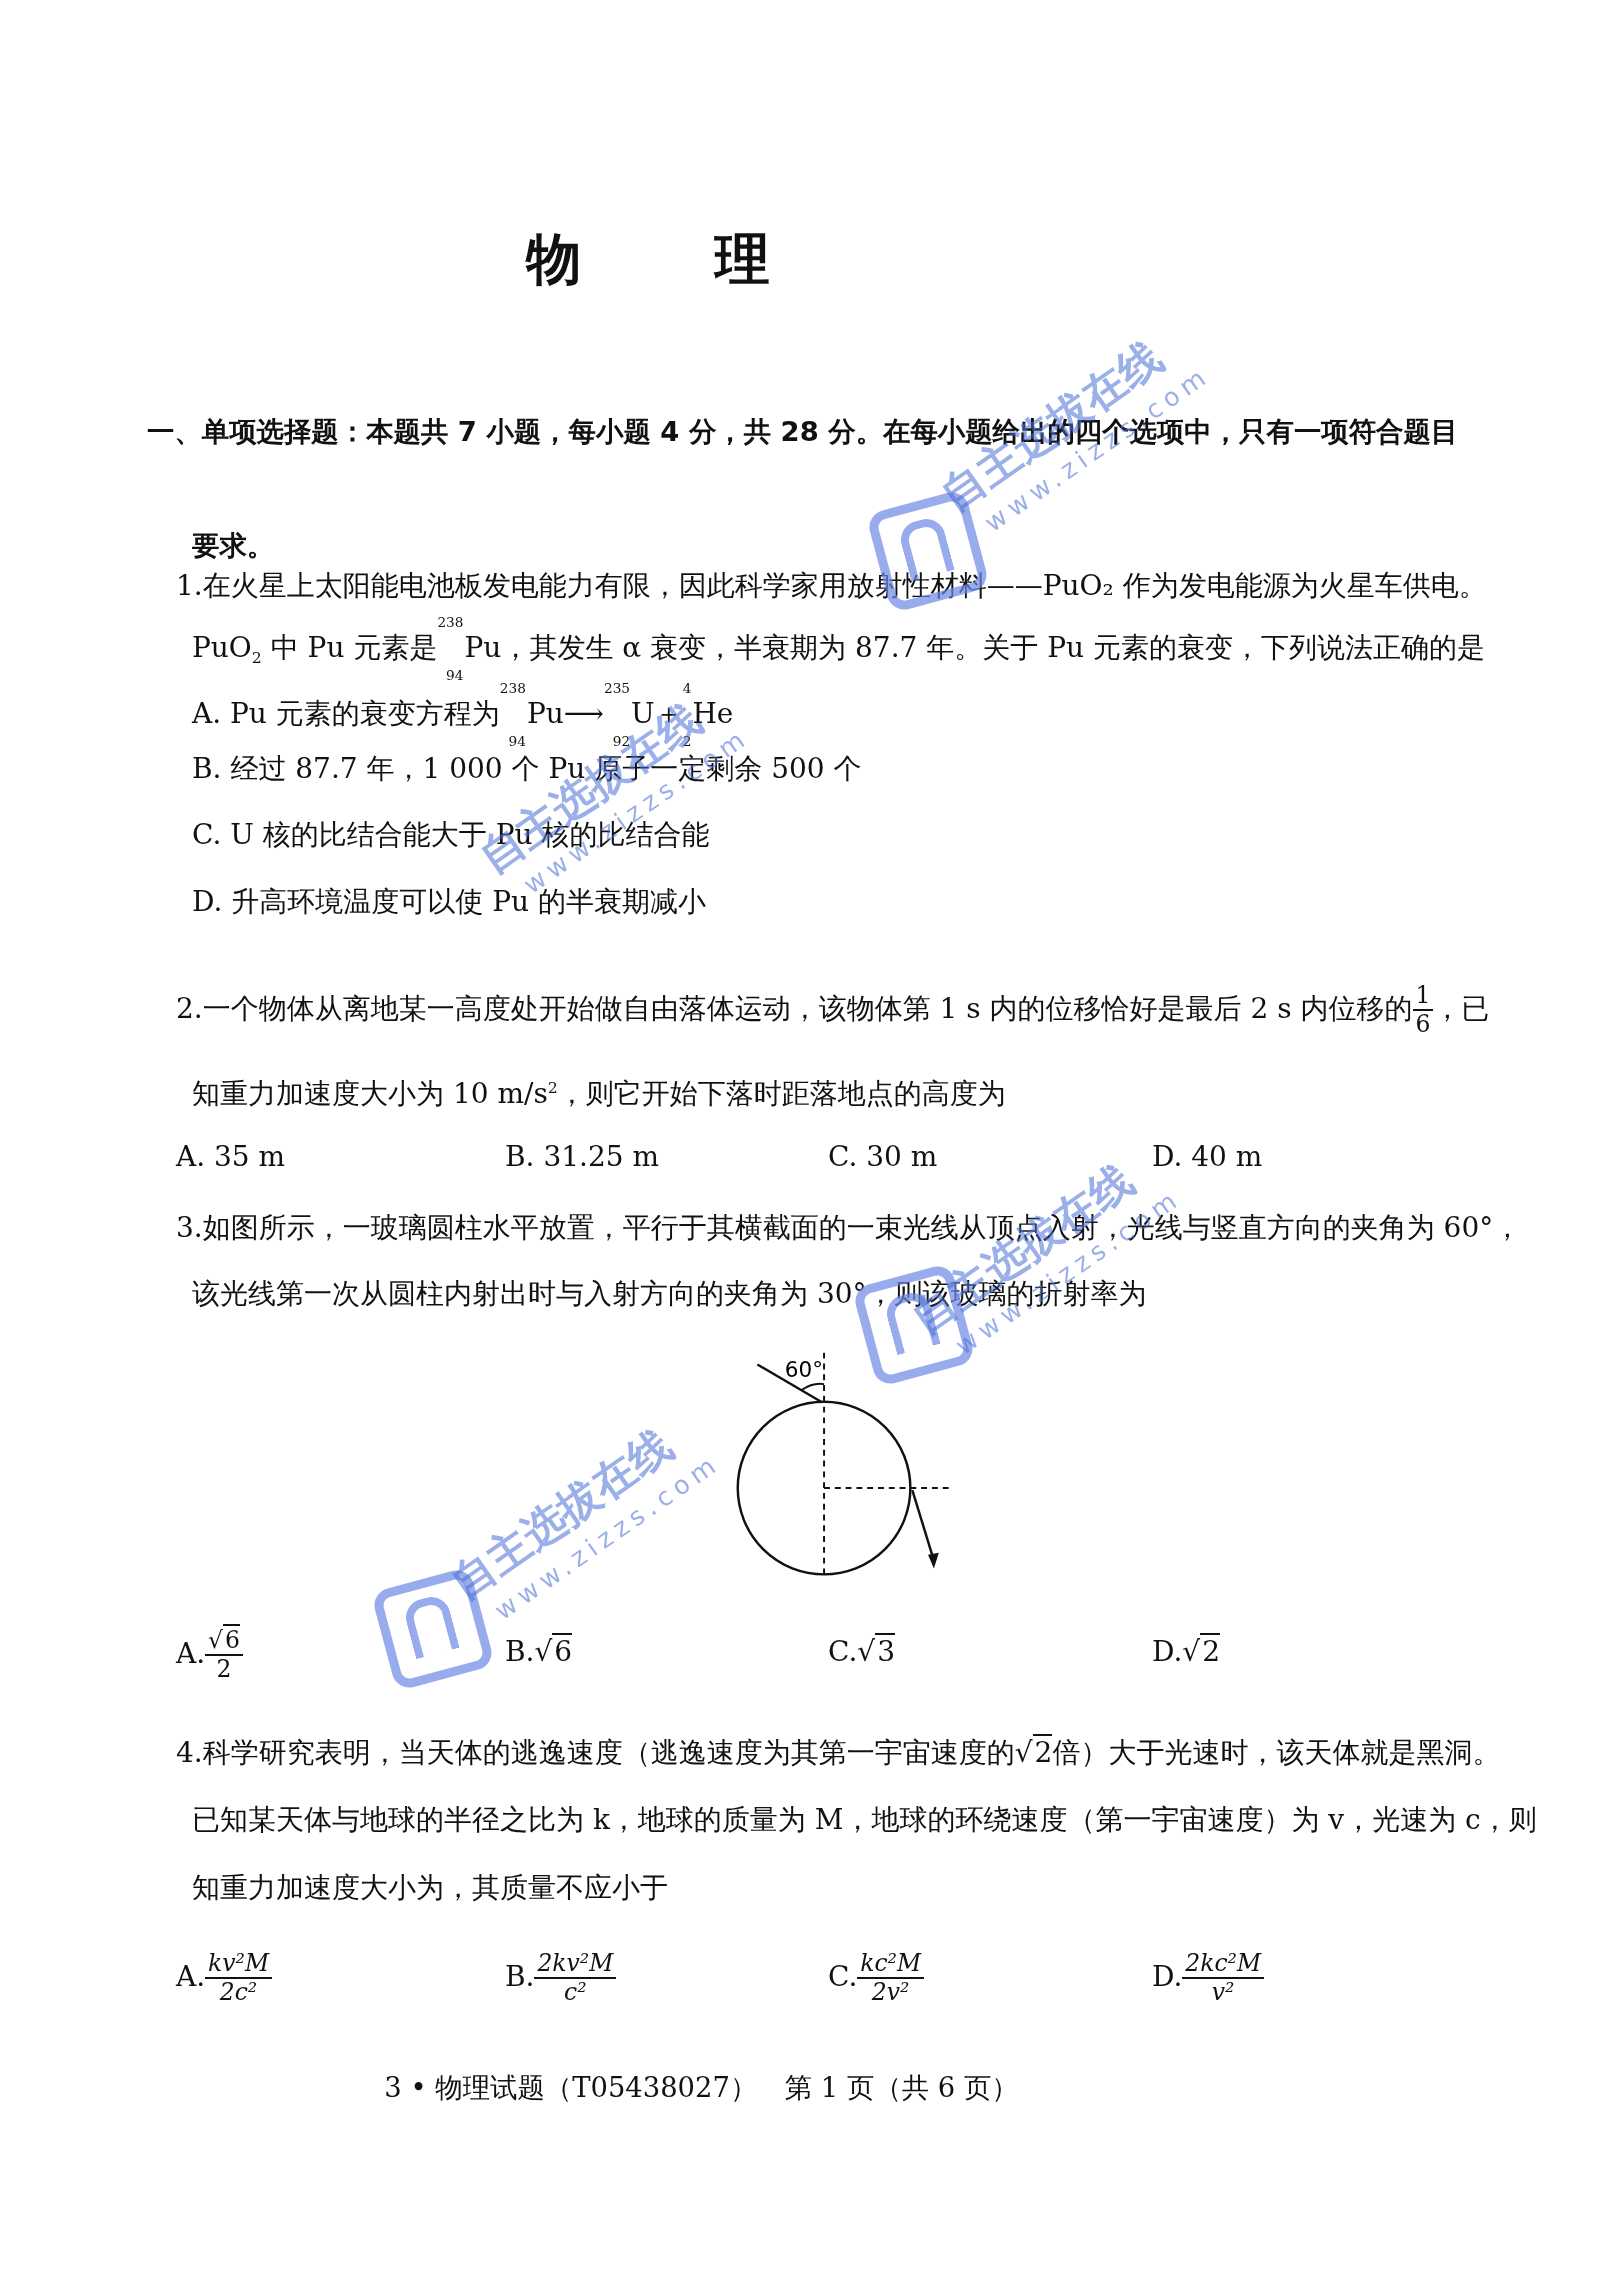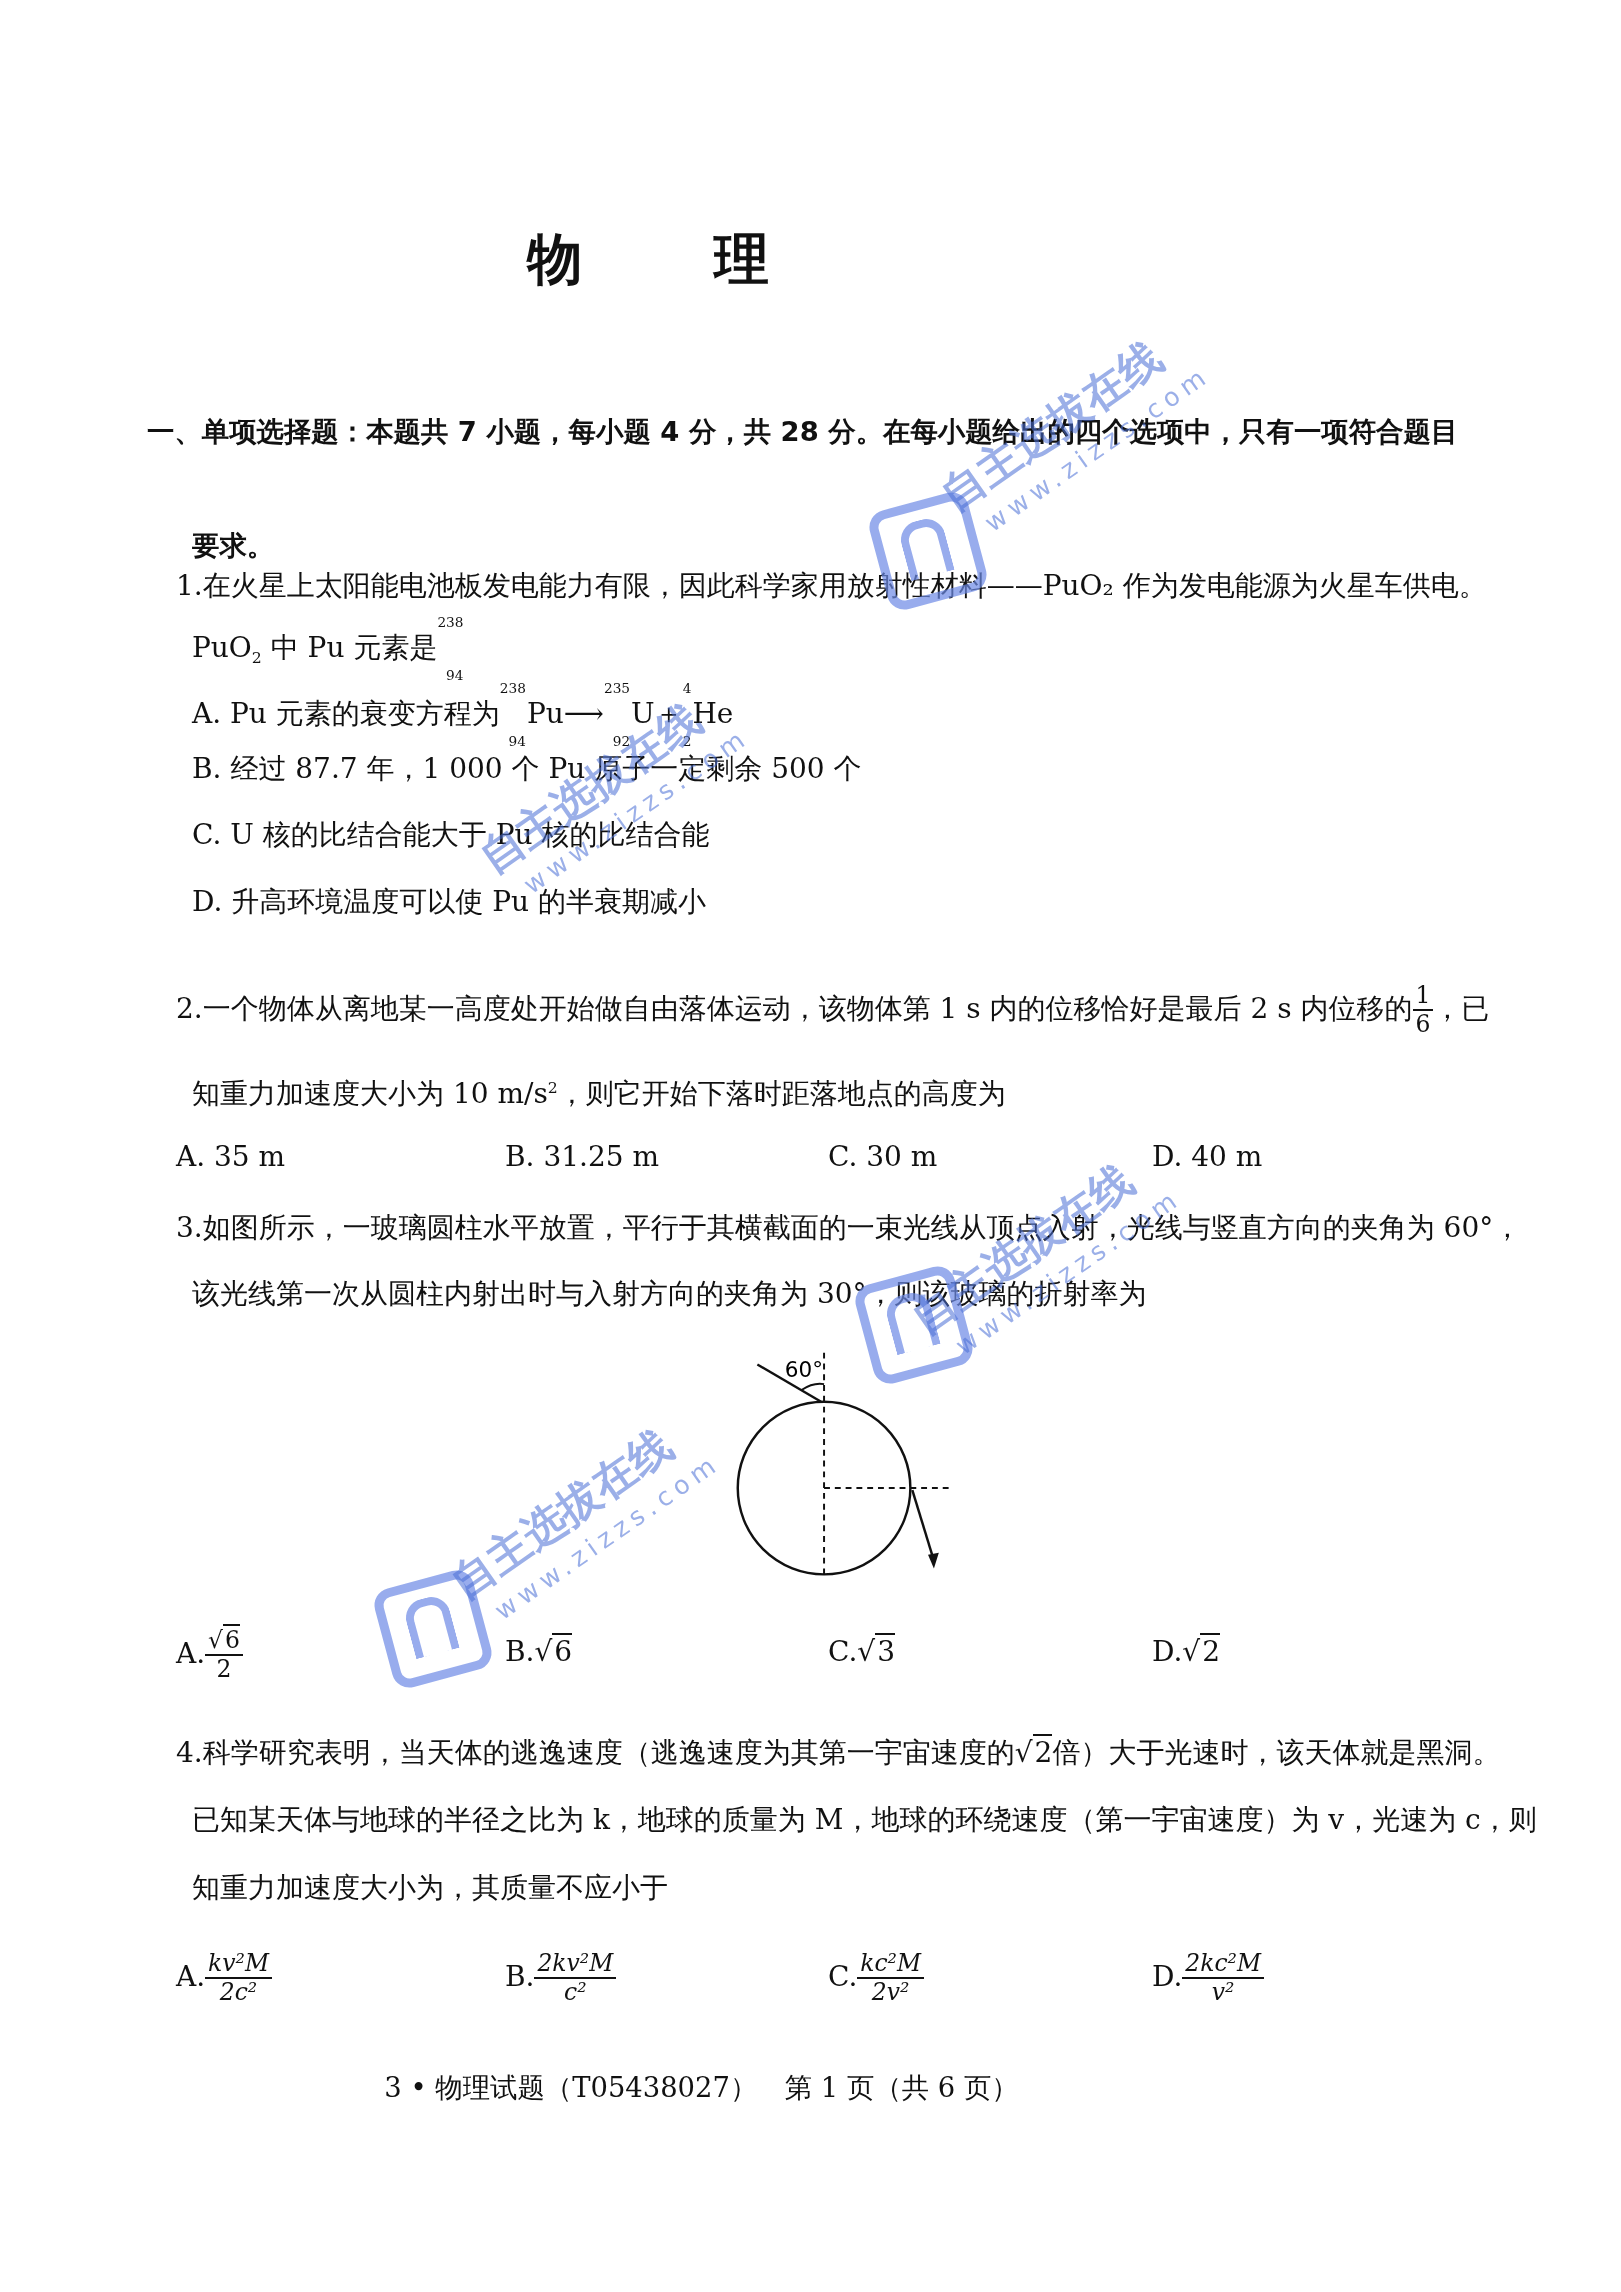--- a/index.html
+++ b/index.html
@@ -1,19 +1,19 @@
 <!DOCTYPE html>
 <html><head>
 <meta charset="utf-8">
 <style>
   html, body { margin:0; padding:0; background:#ffffff; }
   body { width:1621px; height:2293px; position:relative; overflow:hidden;
          font-family:"DejaVu Serif", "Liberation Serif", serif; color:#111; }
   .title { position:absolute; top:223px; left:0; width:1355px; text-align:center;
-           font-family:Liberation Serif, serif; font-weight:bold; font-size:55px; letter-spacing:59px; }
+           font-family:Liberation Sans, sans-serif; font-weight:bold; font-size:55px; letter-spacing:59px; }
   .line { position:absolute; left:176px; font-size:28px; white-space:nowrap; line-height:39px; }
   .sec { font-family:"DejaVu Sans", sans-serif; font-weight:bold; font-size:27.4px; }
   .indent { left:192px; }
   .opt { position:absolute; font-size:28px; white-space:nowrap; line-height:39px; }
   .iso { display:inline-flex; flex-direction:column; font-size:13.7px; line-height:13.7px; vertical-align:middle; text-align:right; margin-right:1px;gap:39px; }
   sub, sup { font-size:15.7px; }
   .frac { display:inline-flex; flex-direction:column; align-items:center; vertical-align:middle; font-size:23.5px; line-height:27.4px; }
   .frac .num { border-bottom:2px solid #111; padding:0 2.9px; }
   .sqrt { border-top:2px solid #111; padding-left:2px; }
   i { font-style:italic; }
@@ -32,21 +32,21 @@
 <div class="line sec" style="top:412px;left:147px;">一、单项选择题：本题共 7 小题，每小题 4 分，共 28 分。在每小题给出的四个选项中，只有一项符合题目</div>
 <div class="line sec" style="top:478px;left:192px;margin-top:48px;">要求。</div>
 
 <div class="line" style="top:566px;">
   <span>1.</span><span>在火星上太阳能电池板发电能力有限，因此科学家用放射性材料——PuO₂ 作为发电能源为火星车供电。</span>
 </div>
 <div class="line indent" style="top:616px;">
   <span>PuO</span><sub>2</sub><span> 中 Pu 元素是</span><span class="iso">
       <span>238</span>
       <span>94</span>
-    </span>
+    </span><span>Pu，其发生 α 衰变，半衰期为 87.7 年。关于 Pu 元素的衰变，下列说法正确的是</span>
 </div>
 <div class="line indent" style="top:682px;">
   <span>A. Pu 元素的衰变方程为</span><span class="iso">
       <span>238</span>
       <span>94</span>
     </span><span>Pu</span><span>⟶</span><span class="iso">
       <span>235</span>
       <span>92</span>
     </span><span>U＋</span><span class="iso">
       <span>4</span>

